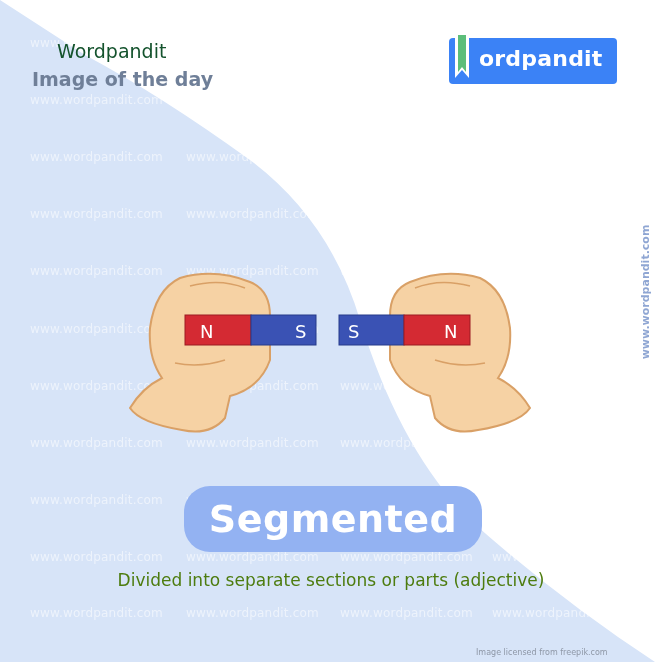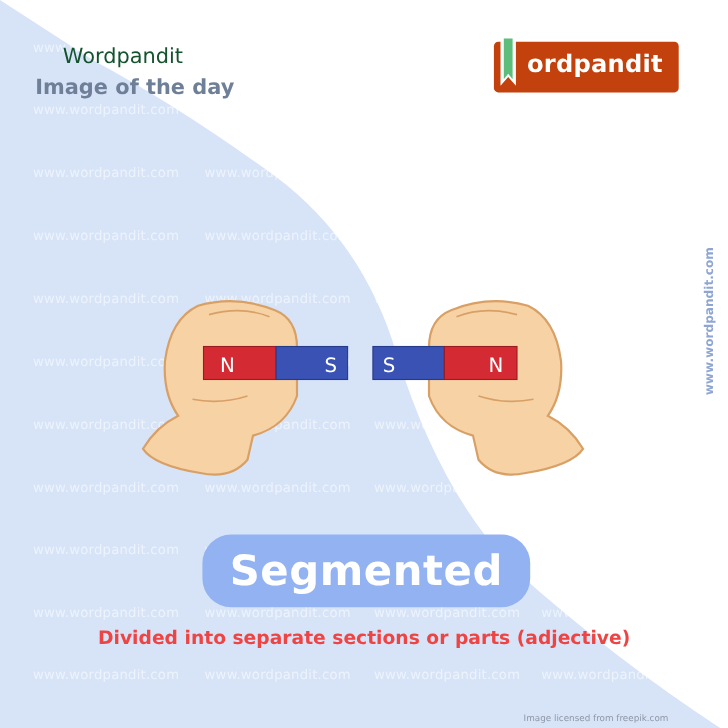--- a/index.html
+++ b/index.html
@@ -19,21 +19,21 @@
     position: absolute; left: 57px; top: 40px;
     font-size: 19px; font-weight: normal; color: #14532d;
   }
   .header-sub {
     position: absolute; left: 32px; top: 68px;
     font-size: 19px; font-weight: bold; color: #6f7f98;
   }
 
   .logo {
     position: absolute; left: 449px; top: 38px; width: 168px; height: 46px;
-    background: #c2410c; border-radius: 4px;
+    background: #3b82f6; border-radius: 4px;
   }
   .logo-flag { position: absolute; left: 0; top: -6px; width: 28px; height: 52px; }
   .logo-text {
     position: absolute; left: 30px; top: 8px;
     font-size: 22px; font-weight: bold; color: #ffffff; letter-spacing: 0.2px;
   }
 
   .side-url {
     position: absolute; left: 645px; top: 292px;
     transform: translate(-50%, -50%) rotate(-90deg);
@@ -44,21 +44,21 @@
 
   .word-pill {
     position: absolute; left: 184px; top: 486px; width: 298px; height: 66px;
     background: #93b2f2; border-radius: 26px;
     display: flex; align-items: center; justify-content: center;
   }
   .word-text { font-size: 38px; font-weight: bold; color: #ffffff; letter-spacing: 0.5px; }
 
   .definition {
     position: absolute; left: 0; width: 662px; top: 570px; text-align: center;
-    font-size: 17px; color: #ef4444; font-weight: bold;
+    font-size: 17px; color: #4d7c0f;
   }
   .credit {
     position: absolute; left: 476px; top: 648px;
     font-size: 8px; color: #8e97a6;
   }
 </style>
 </head>
 <body>
 
 <svg class="bg-shape" viewBox="0 0 662 662">

